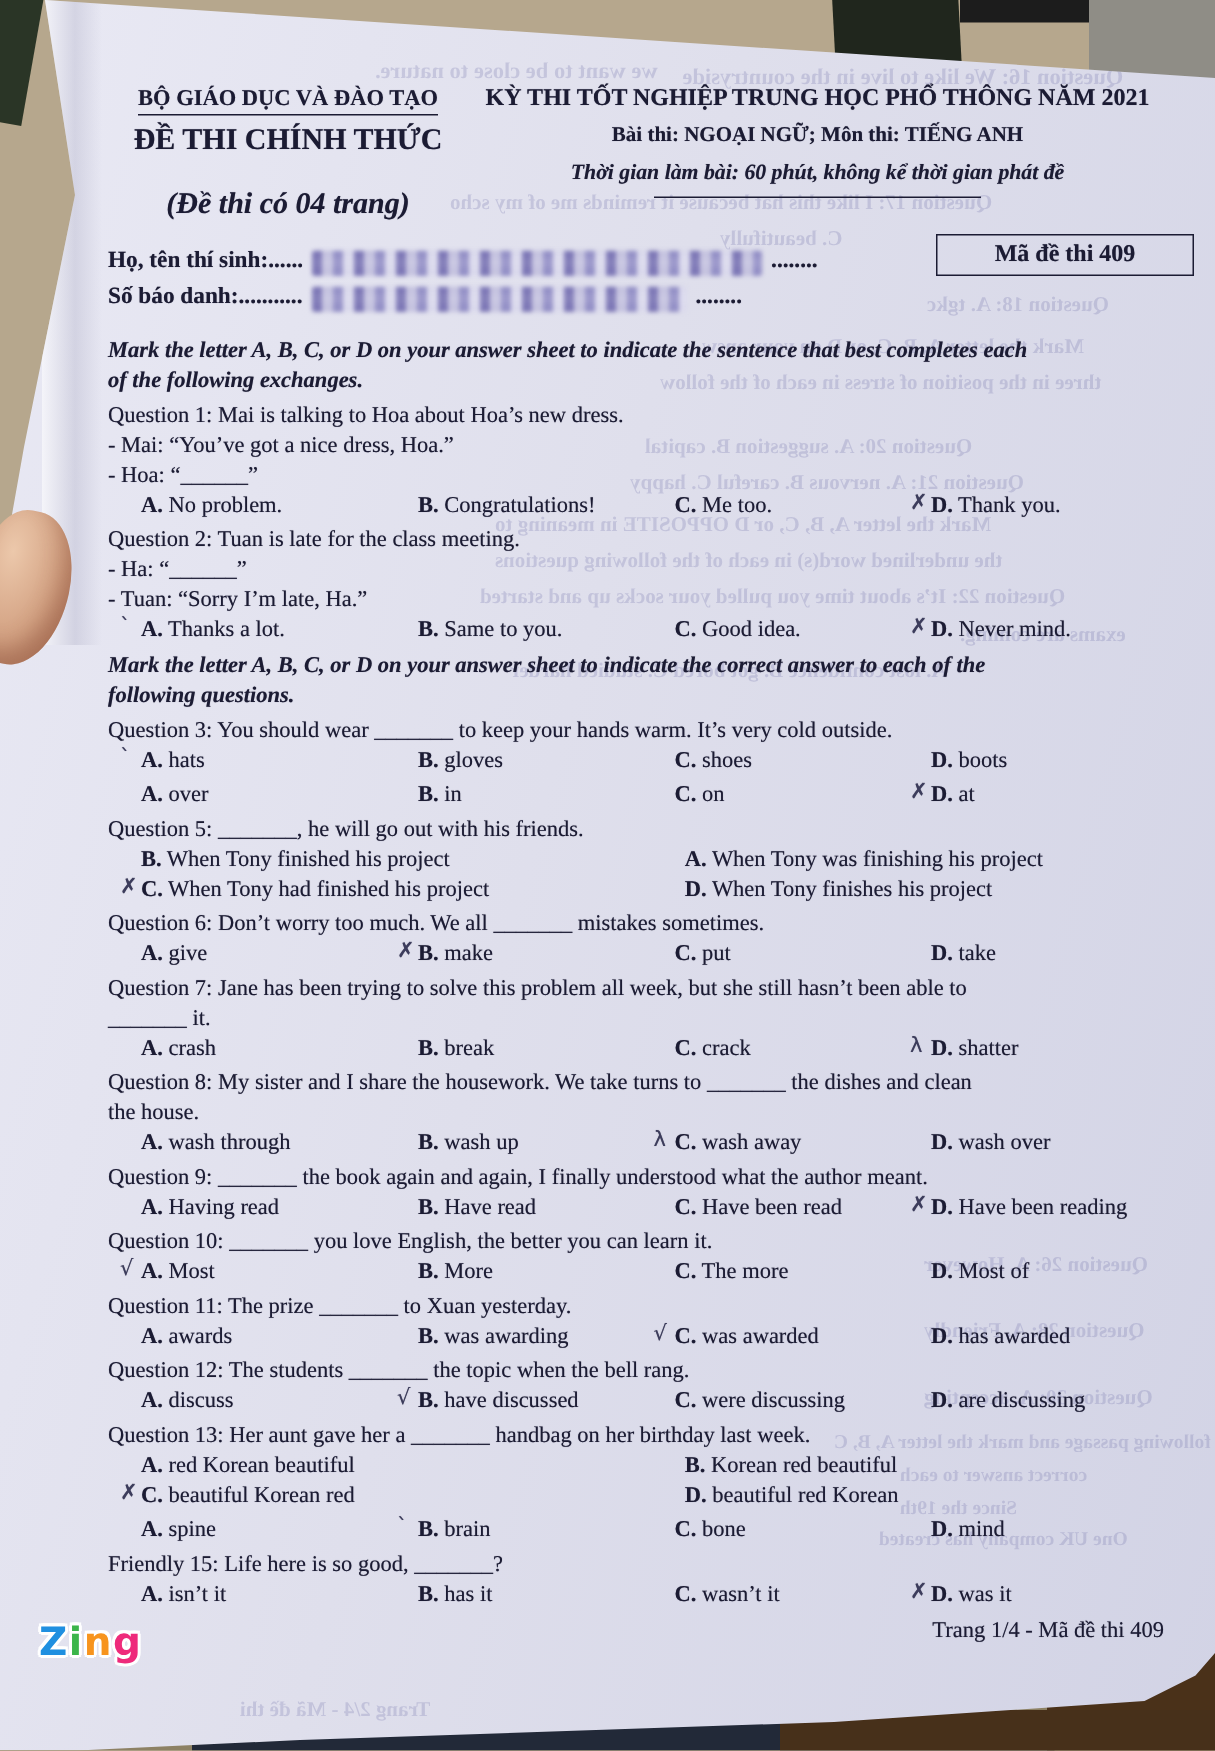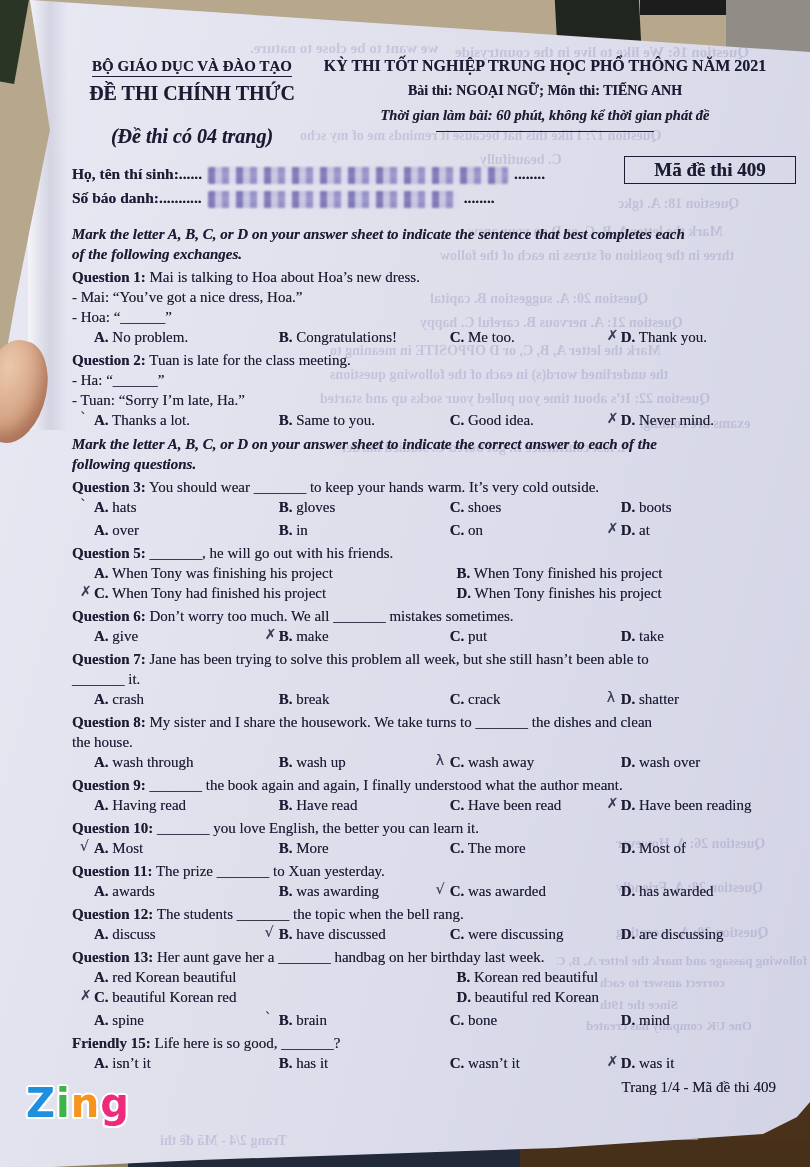--- a/index.html
+++ b/index.html
@@ -52,42 +52,42 @@
   .cand{margin-top:14px;font-weight:bold;font-size:15.5px;}
   .cand-row{height:24px;display:flex;align-items:flex-end;white-space:nowrap;}
   .blur{display:inline-block;height:17px;margin:0 6px;border-radius:2px;filter:blur(1.3px);
     background-image:
       repeating-linear-gradient(90deg,rgba(118,112,178,.85) 0 7px,rgba(200,198,225,.9) 7px 14px,rgba(142,138,196,.8) 14px 21px,rgba(221,220,238,.95) 21px 28px),
       repeating-linear-gradient(0deg,rgba(128,124,184,.55) 0 6px,rgba(212,210,233,.6) 6px 12px);}
   .blur.name{width:300px;}
   .blur.id{width:250px;}
 
   .codebox{position:absolute;left:552px;top:100px;min-width:150px;text-align:center;
-    border:1.6px solid #1b1b33;padding:3px 10px;font-weight:bold;font-size:19px;}
+    border:1.6px solid #1b1b33;padding:3px 10px;font-weight:bold;font-size:16px;}
 
   .blocks{margin-top:16px;}
   .instr{font-weight:bold;font-style:italic;text-align:justify;margin-top:4px;white-space:pre-wrap;}
   .q{margin-top:3px;}
   .qt{text-align:justify;white-space:pre-wrap;}
-  .ql{font-weight:bold;}
+  .ql{font-weight:normal;}
   .opts{display:grid;padding-left:22px;}
   .opts.four{grid-template-columns:27% 25% 25% 23%;}
   .opts.two{grid-template-columns:53% 47%;}
   .opt{position:relative;}
   .ok{font-weight:bold;}
   .mk{position:absolute;left:-14px;top:-2px;font-size:14px;color:#3c3c5c;font-family:"DejaVu Sans",sans-serif;font-weight:normal;}
   .footer{text-align:right;margin-top:4px;font-size:15px;padding-right:2px;}
 
   
   .finger{position:absolute;left:-16px;top:340px;width:62px;height:104px;z-index:3;
     background:radial-gradient(ellipse at 32% 28%,#ecc8ab,#d2a081 58%,#b97f63);
     border-radius:48% 52% 58% 42%;transform:rotate(12deg);
     box-shadow:inset -7px -9px 14px rgba(120,60,40,.35);}
   .zing{position:absolute;left:26px;top:1080px;z-index:4;
-    font-family:"DejaVu Sans",sans-serif;font-weight:bold;font-size:40px;letter-spacing:1px;}
+    font-family:"DejaVu Sans",sans-serif;font-weight:bold;font-size:26px;letter-spacing:1px;}
   .zing span{text-shadow:2px 0 0 #fff,-2px 0 0 #fff,0 2px 0 #fff,0 -2px 0 #fff,
     1.5px 1.5px 0 #fff,-1.5px 1.5px 0 #fff,1.5px -1.5px 0 #fff,-1.5px -1.5px 0 #fff;}
 </style>
 </head>
 <body>
 
 <div class="bg-post-left"></div>
 <div class="bg-post-mid"></div>
 <div class="bg-topright-dark"></div>
 <div class="bg-topright-gray"></div>
@@ -195,22 +195,22 @@
           <div class="opts four">
             <div class="opt"><span class="ok">A.</span> over</div>
             <div class="opt"><span class="ok">B.</span> in</div>
             <div class="opt"><span class="ok">C.</span> on</div>
             <div class="opt"><span class="mk">✗</span><span class="ok">D.</span> at</div>
           </div>
         </div>
         <div class="q">
           <div class="qt"><span class="ql">Question 5:</span> _______, he will go out with his friends.</div>
           <div class="opts two">
+            <div class="opt"><span class="ok">B.</span> When Tony finished his project</div>
             <div class="opt"><span class="ok">A.</span> When Tony was finishing his project</div>
-            <div class="opt"><span class="ok">B.</span> When Tony finished his project</div>
             <div class="opt"><span class="mk">✗</span><span class="ok">C.</span> When Tony had finished his project</div>
             <div class="opt"><span class="ok">D.</span> When Tony finishes his project</div>
           </div>
         </div>
         <div class="q">
           <div class="qt"><span class="ql">Question 6:</span> Don’t worry too much. We all _______ mistakes sometimes.</div>
           <div class="opts four">
             <div class="opt"><span class="ok">A.</span> give</div>
             <div class="opt"><span class="mk">✗</span><span class="ok">B.</span> make</div>
             <div class="opt"><span class="ok">C.</span> put</div>

